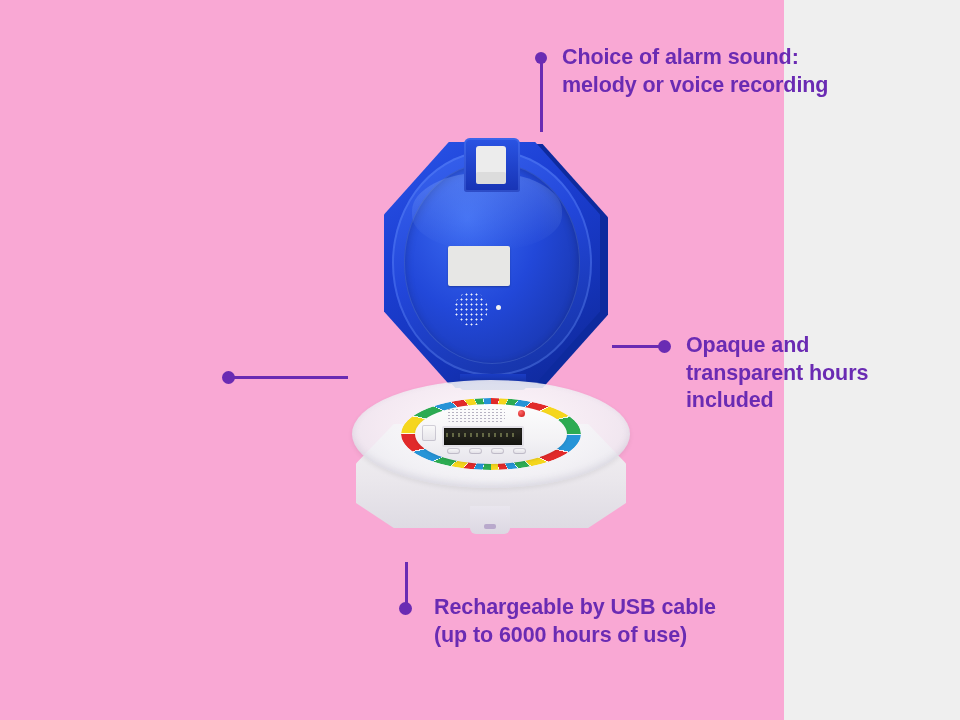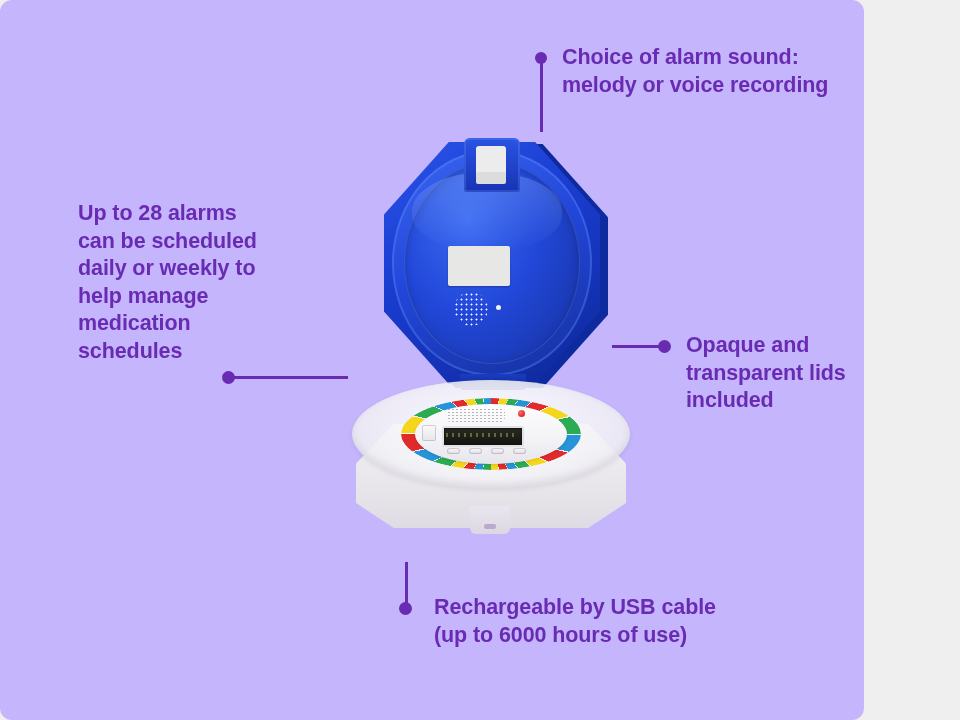--- a/index.html
+++ b/index.html
@@ -8,24 +8,23 @@
   }
   body {
     width: 960px;
     height: 720px;
     background: #efefef;
     font-family: "Liberation Sans", sans-serif;
     overflow: hidden;
   }
   #stage {
     position: relative;
-    width: 864px;
+    width: 784px;
     height: 720px;
-    background: #c4b5fd;
-    border-radius: 12px;
+    background: #f9a8d4;
   }
 
   
   .annotation {
     position: absolute;
     color: #6a2bb3;
     font-weight: bold;
     font-size: 21.5px;
     line-height: 1.28;
     letter-spacing: -0.1px;
@@ -223,29 +222,23 @@
   #console-btn-4 { left: 161px; }
 </style>
 </head>
 <body>
 
 <div id="stage">
 
   <div class="annotation" id="ann-alarm-sound">Choice of alarm sound:
 melody or voice recording</div>
 
-  <div class="annotation" id="ann-alarms-28">Up to 28 alarms
-can be scheduled
-daily or weekly to
-help manage
-medication
-schedules</div>
 
   <div class="annotation" id="ann-lids">Opaque and
-transparent lids
+transparent hours
 included</div>
 
   <div class="annotation" id="ann-usb">Rechargeable by USB cable
 (up to 6000 hours of use)</div>
 
   <div class="conn-line" id="conn-top-line"></div>
   <div class="conn-dot" id="conn-top-dot"></div>
 
   <div class="conn-line" id="conn-left-line"></div>
   <div class="conn-dot" id="conn-left-dot"></div>

